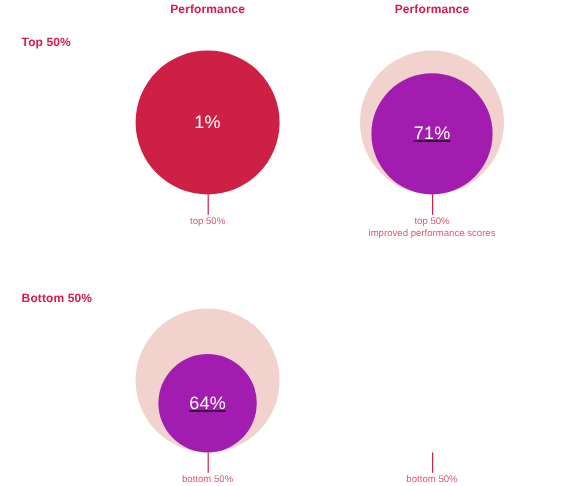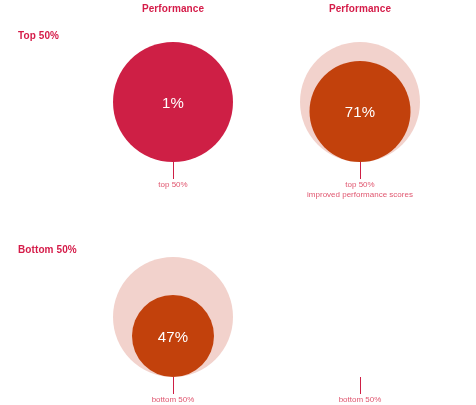--- a/index.html
+++ b/index.html
@@ -72,24 +72,25 @@
     position: absolute;
     border-radius: 50%;
     left: 50%;
     bottom: 0;
     transform: translateX(-50%);
   }
   .circle.outer {
     background: #f2d2cc;
   }
   .circle.inner {
-    background: #c2410c;
+    background: #a21caf;
     display: flex;
     align-items: center;
     justify-content: center;
+    text-decoration: underline;
   }
   .circle.solo {
     background: #ce1f45;
     display: flex;
     align-items: center;
     justify-content: center;
   }
   .pct {
     color: #ffffff;
     font-size: 15px;
@@ -158,21 +159,21 @@
     <div class="caption">
       <span class="line1">top 50%</span>
       <span class="line2">improved performance scores</span>
     </div>
   </div>
 
   <div class="cell r2 c1">
     <div class="bubble-stack">
       <div class="circle outer" style="width:120px;height:120px;"></div>
       <div class="circle inner" style="width:82px;height:82px;">
-        <span class="pct">47%</span>
+        <span class="pct">64%</span>
       </div>
     </div>
     <div class="connector"></div>
     <div class="caption">
       <span class="line1">bottom 50%</span>
 
     </div>
   </div>
 
   <div class="cell r2 c2">

